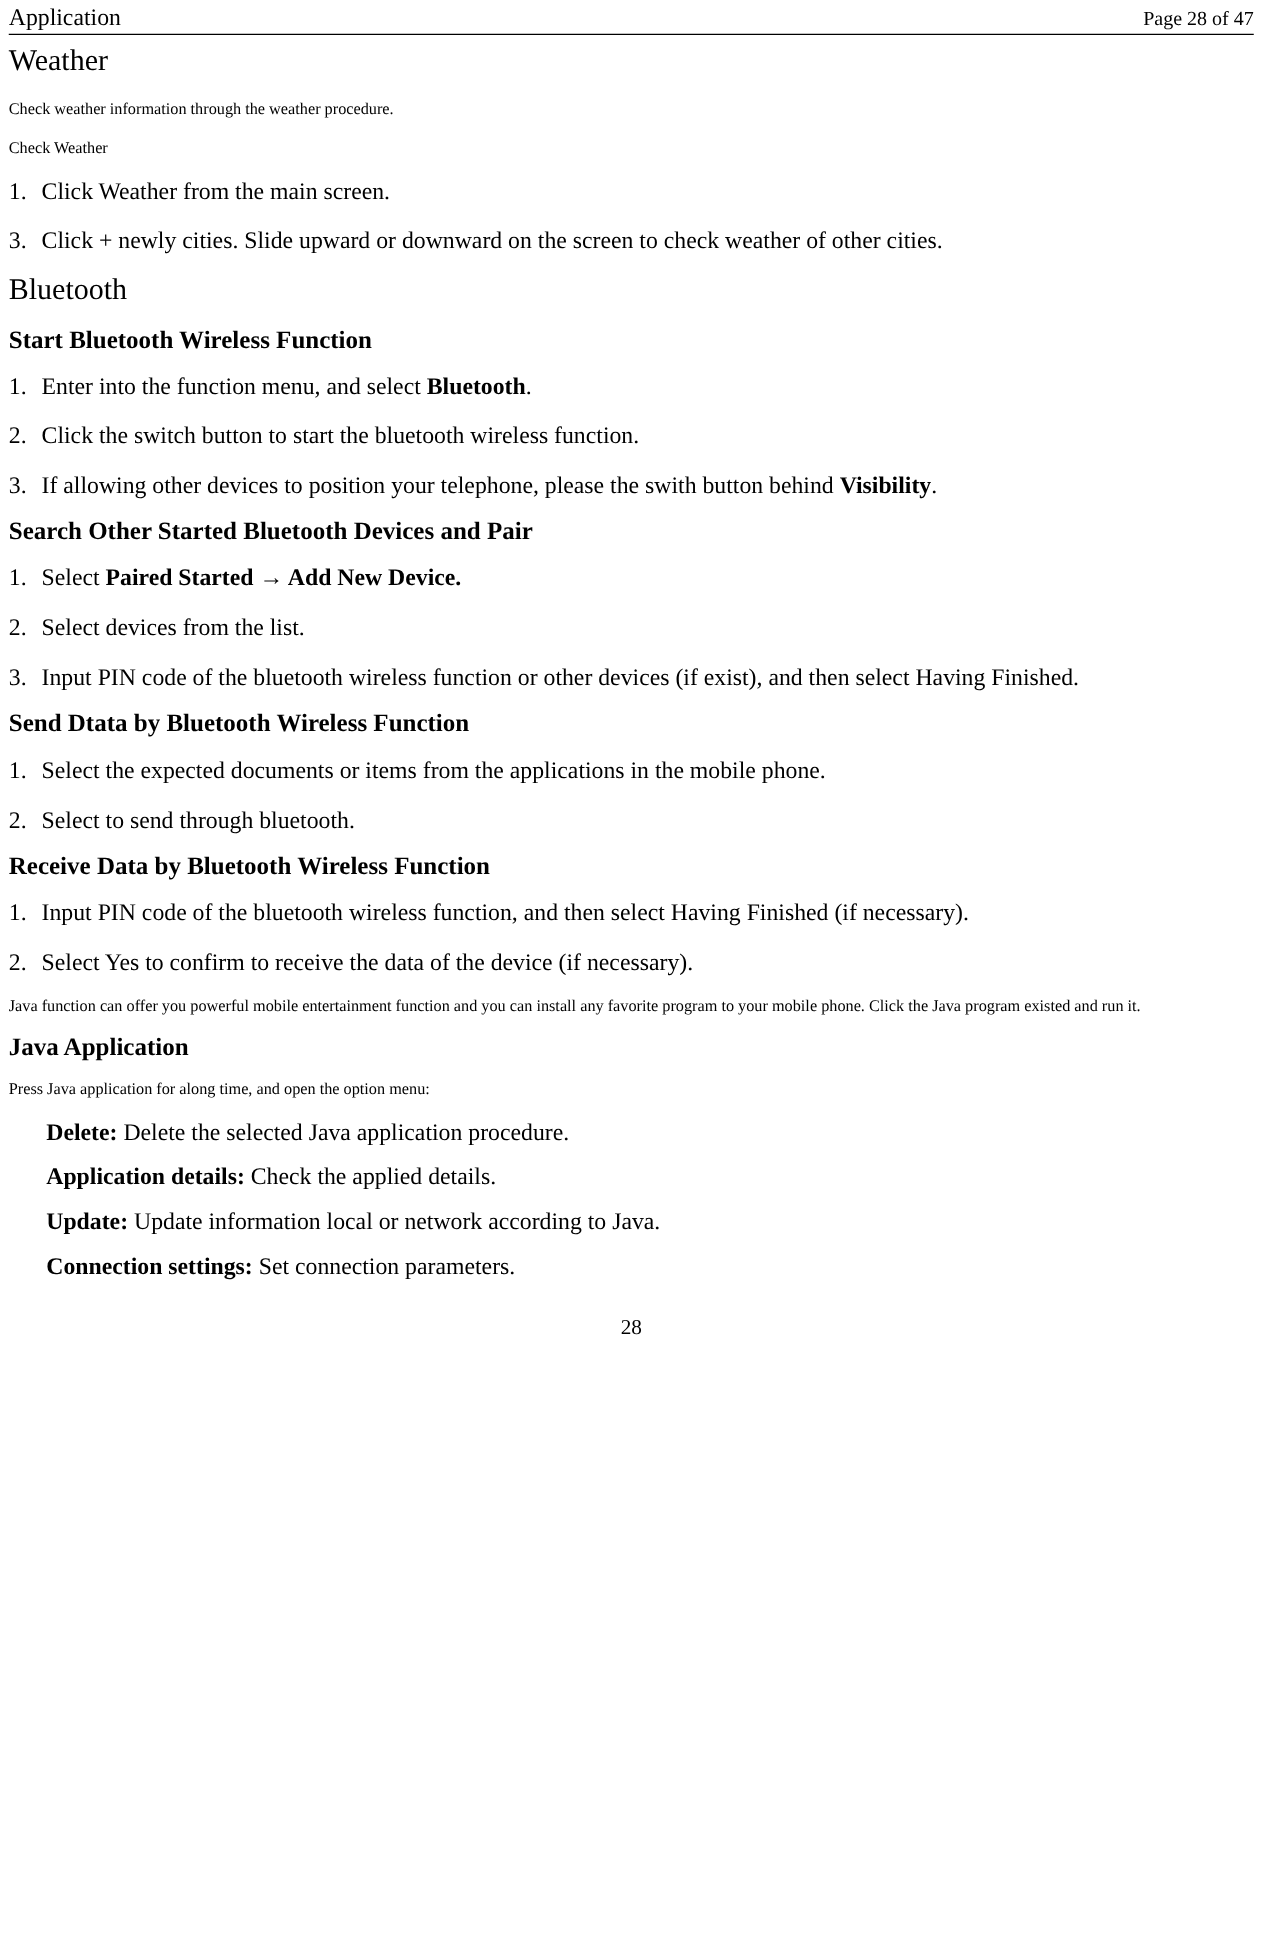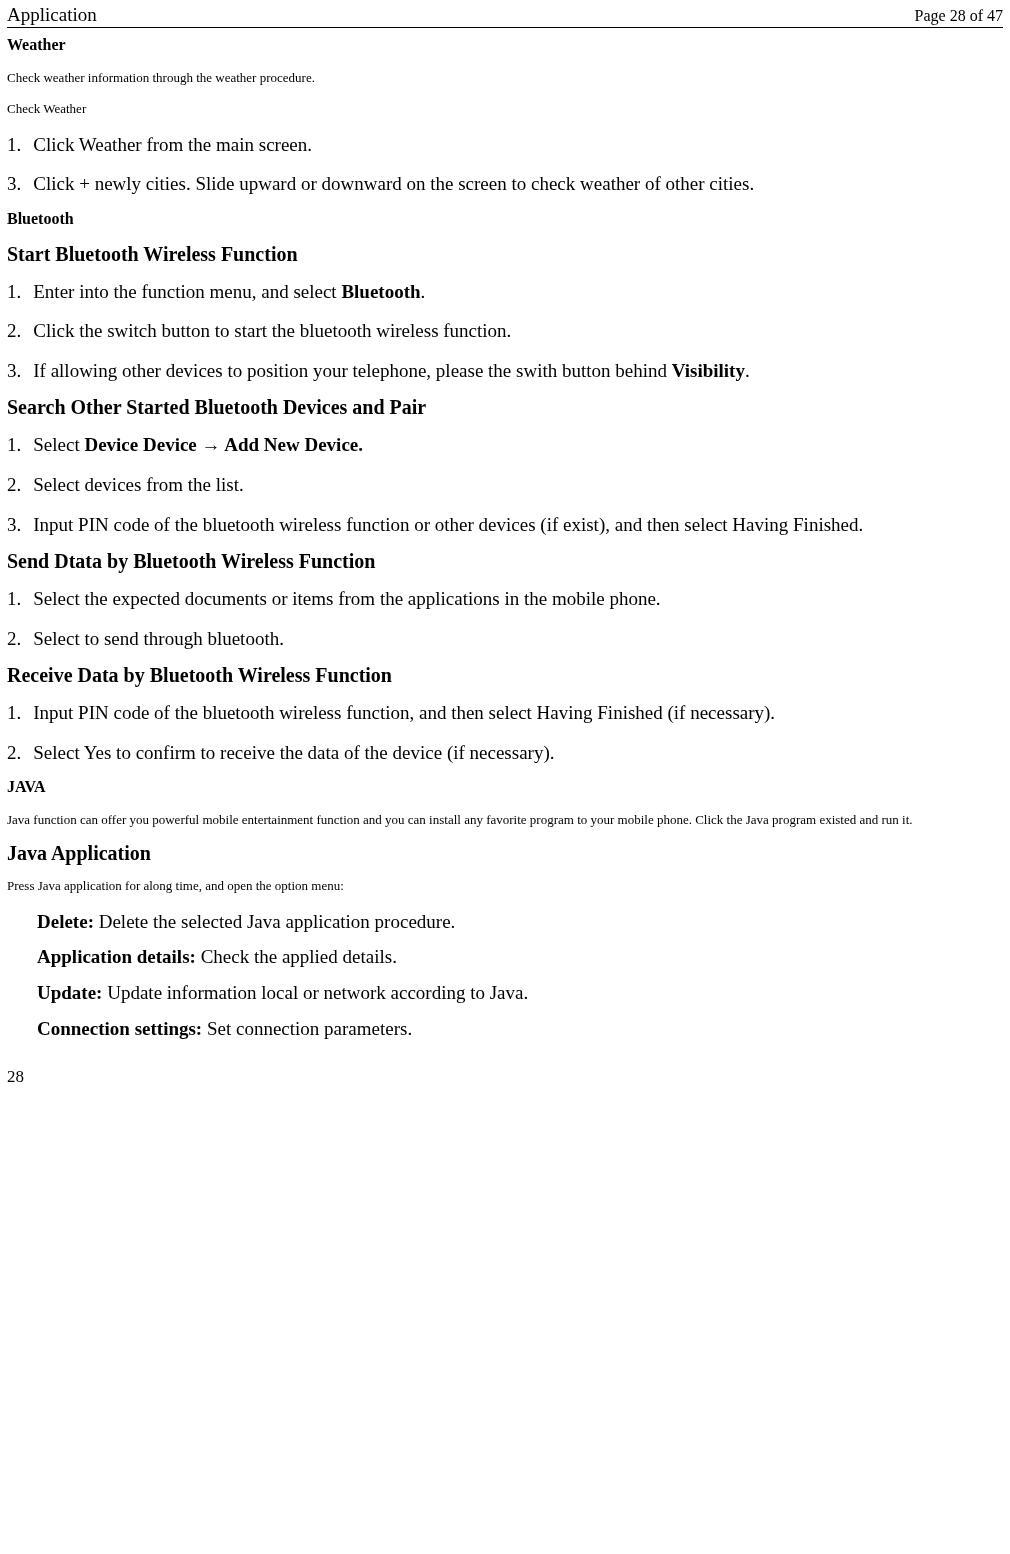--- a/index.html
+++ b/index.html
@@ -18,22 +18,22 @@
       align-items: baseline;
       border-bottom: 1.5px solid #000;
       padding-top: 4px;
       padding-bottom: 1px;
       margin-bottom: 8px;
     }
     .header-left { font-size: 19px; }
     .header-right { font-size: 16px; }
     .content { padding: 0; }
     .h-section {
-      font-weight: bold;
-      font-size: 16px;
+      font-weight: normal;
+      font-size: 24px;
       margin-top: 5px;
       margin-bottom: 15px;
     }
     .h-sub {
       font-weight: bold;
       font-size: 20px;
       margin-top: 12px;
       margin-bottom: 12px;
     }
     .para {
@@ -53,20 +53,21 @@
     .indent-item {
       font-size: 19px;
       margin-top: 8px;
       margin-bottom: 8px;
       margin-left: 30px;
       line-height: 1.45;
     }
     .bold { font-weight: bold; }
     .justify { text-align: justify; }
     .footer {
+      text-align: center;
       font-size: 17px;
       margin-top: 25px;
       padding-bottom: 10px;
     }
   </style>
 </head>
 <body>
 
 <div class="header">
   <span class="header-left">Application</span>
@@ -94,21 +95,21 @@
   </div>
   <div class="num-item">
     <span class="num">2.</span><span class="gap"></span><span>Click the switch button to start the bluetooth wireless function.</span>
   </div>
   <div class="num-item">
     <span class="num">3.</span><span class="gap"></span><span>If allowing other devices to position your telephone, please the swith button behind </span><span class="bold">Visibility</span><span>.</span>
   </div>
 
   <div class="h-sub">Search Other Started Bluetooth Devices and Pair</div>
   <div class="num-item">
-    <span class="num">1.</span><span class="gap"></span><span>Select </span><span class="bold">Device Device → Add New Device.</span>
+    <span class="num">1.</span><span class="gap"></span><span>Select </span><span class="bold">Paired Started → Add New Device.</span>
   </div>
   <div class="num-item">
     <span class="num">2.</span><span class="gap"></span><span>Select devices from the list.</span>
   </div>
   <div class="num-item">
     <span class="num">3.</span><span class="gap"></span><span>Input PIN code of the bluetooth wireless function or other devices (if exist), and then select Having Finished.</span>
   </div>
 
   <div class="h-sub">Send Dtata by Bluetooth Wireless Function</div>
   <div class="num-item">
@@ -119,21 +120,20 @@
   </div>
 
   <div class="h-sub">Receive Data by Bluetooth Wireless Function</div>
   <div class="num-item">
     <span class="num">1.</span><span class="gap"></span><span>Input PIN code of the bluetooth wireless function, and then select Having Finished (if necessary).</span>
   </div>
   <div class="num-item">
     <span class="num">2.</span><span class="gap"></span><span>Select Yes to confirm to receive the data of the device (if necessary).</span>
   </div>
 
-  <div class="h-section">JAVA</div>
   <div class="para justify">Java function can offer you powerful mobile entertainment function and you can install any favorite program to your mobile phone. Click the Java program existed and run it.</div>
 
   <div class="h-sub">Java Application</div>
   <div class="para">Press Java application for along time, and open the option menu:</div>
 
   <div class="indent-item">
     <span class="bold">Delete: </span><span>Delete the selected Java application procedure.</span>
   </div>
   <div class="indent-item">
     <span class="bold">Application details: </span><span>Check the applied details.</span>

